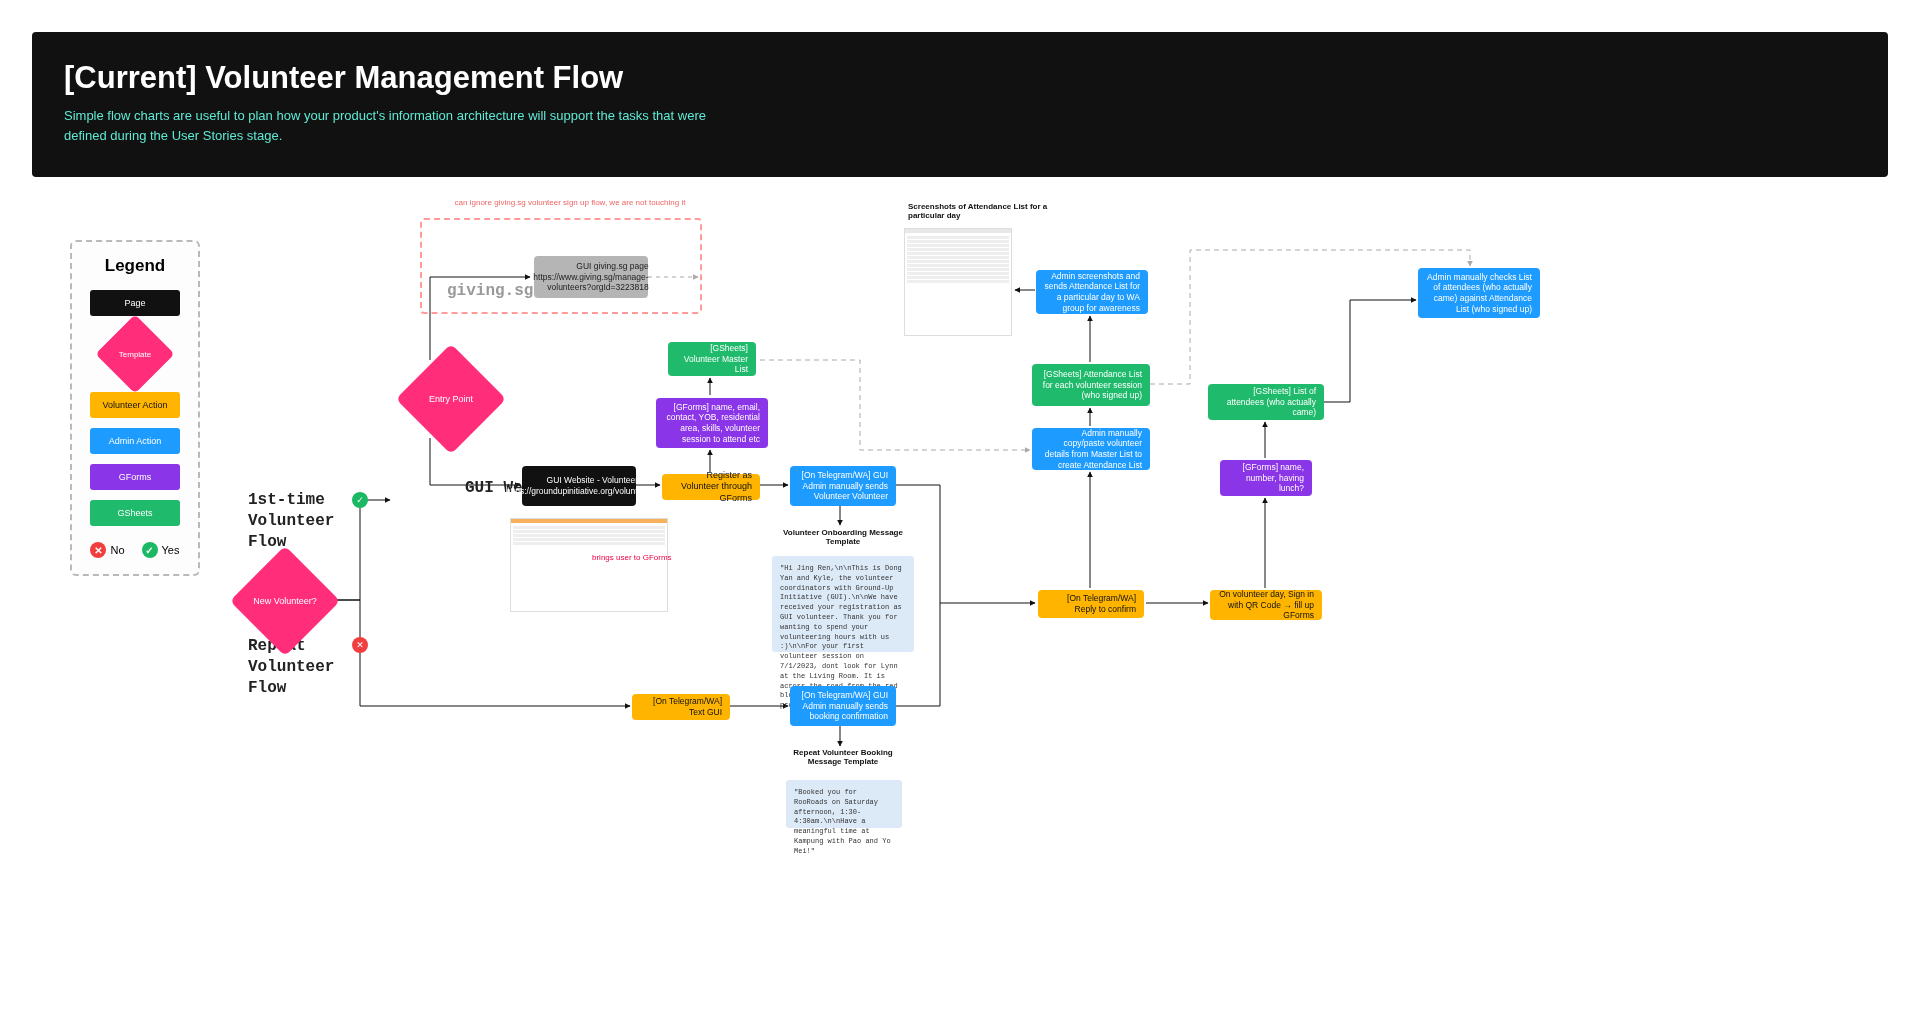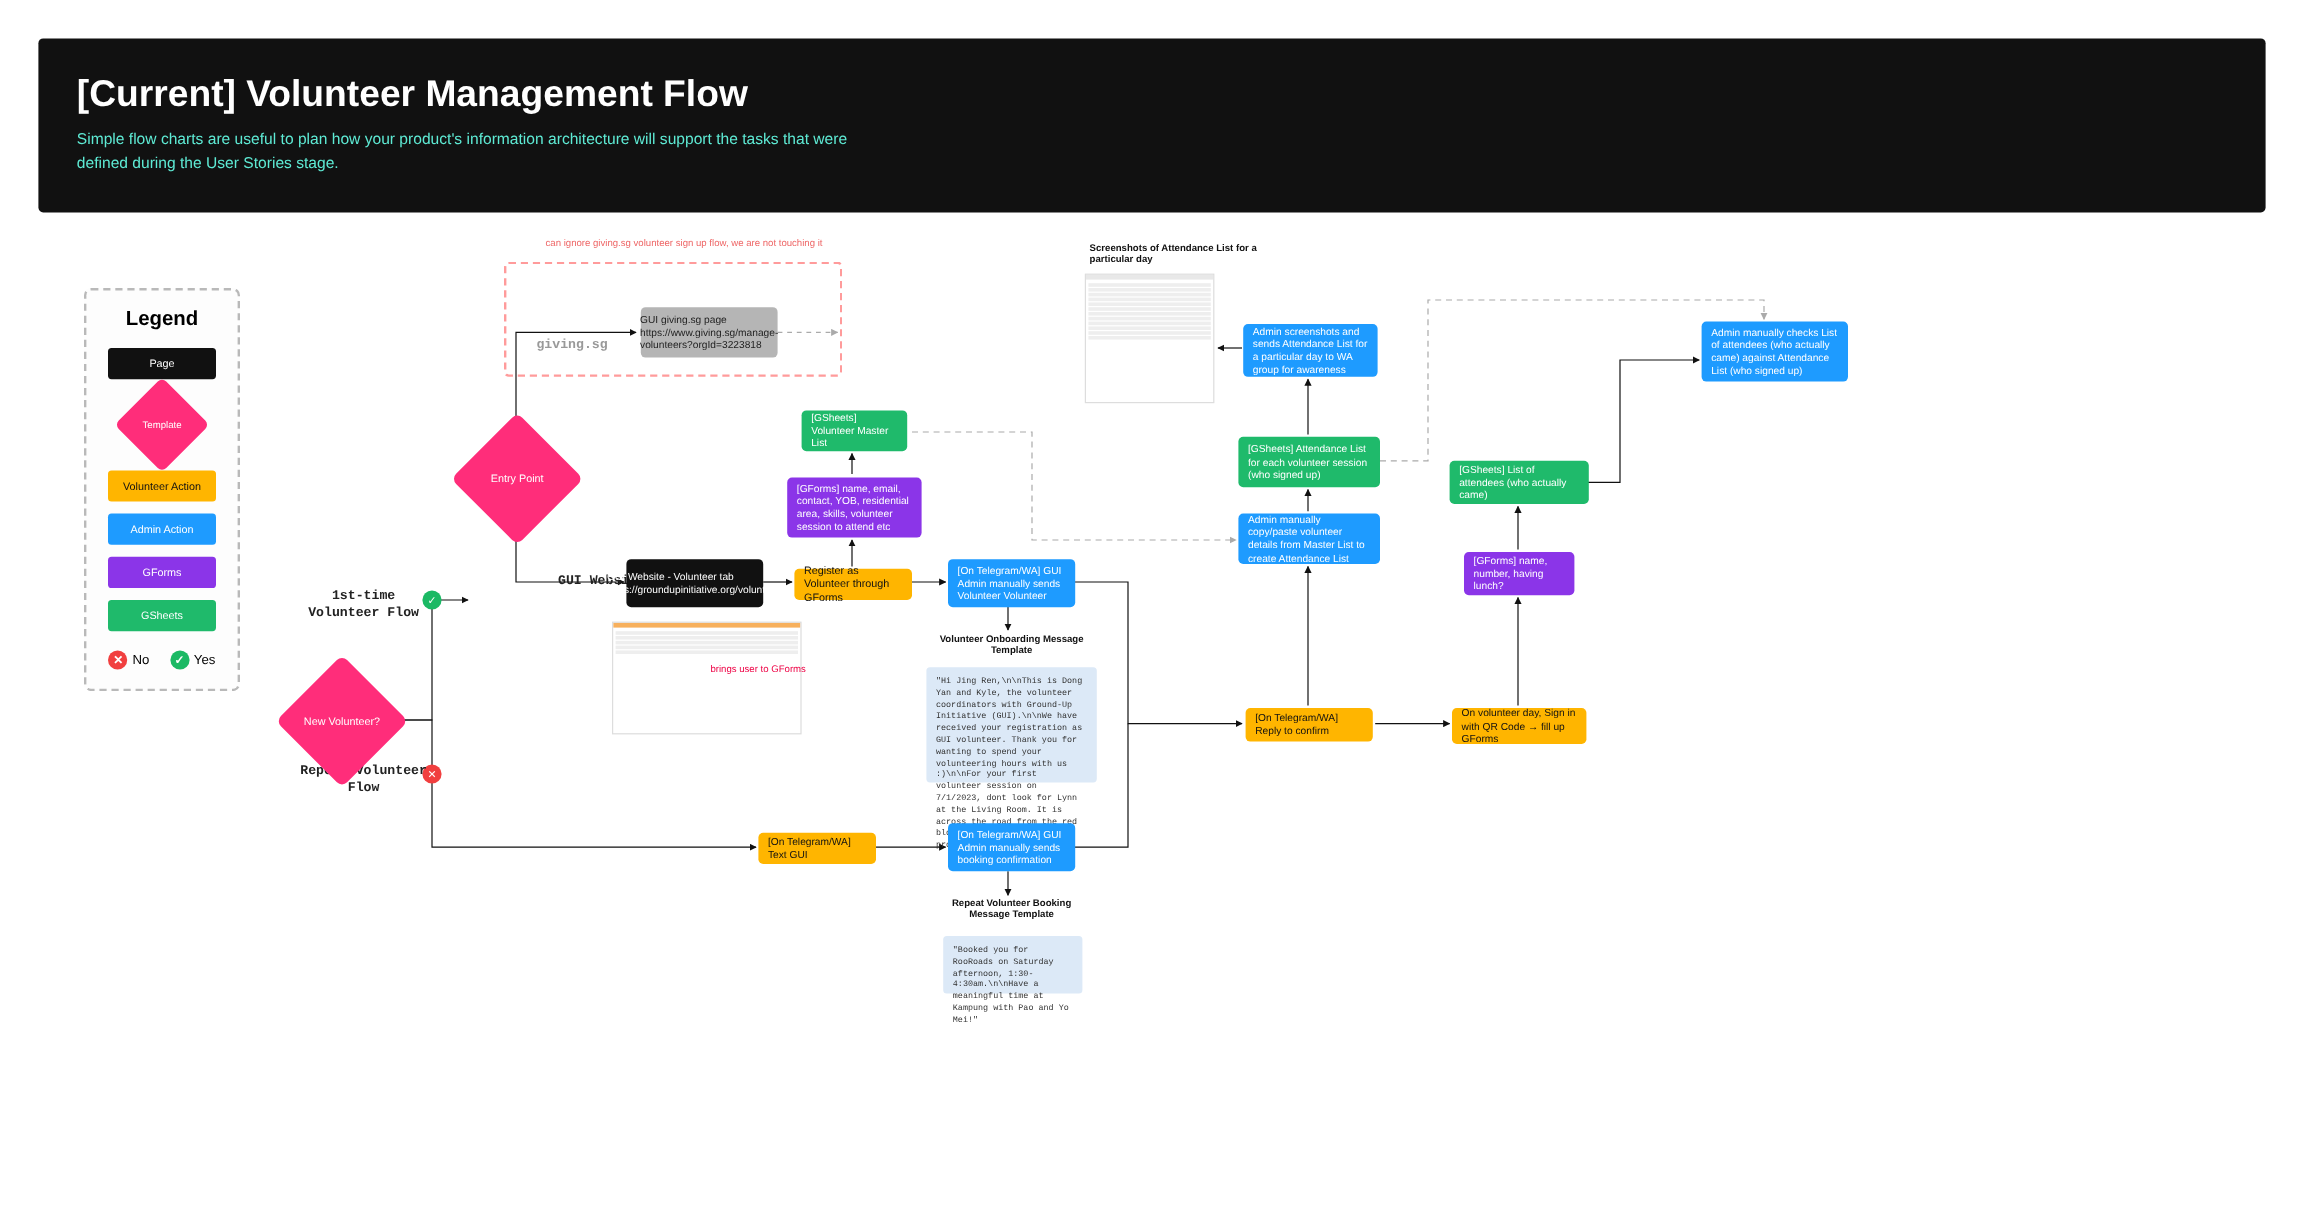--- a/index.html
+++ b/index.html
@@ -13,35 +13,35 @@
   
   .legend{position:absolute;left:70px;top:240px;width:130px;border:2px dashed #b9b9b9;border-radius:6px;background:#fdfdfd;padding:14px 10px 16px;text-align:center}
   .legend h2{font-size:17px;font-weight:700;margin-bottom:14px}
   .legend .item{margin:10px auto 0}
   .legend-row{display:flex;align-items:center;justify-content:space-around;margin-top:16px;font-size:11px}
   .legend-row span{display:flex;align-items:center;gap:4px}
   .ico{width:16px;height:16px;border-radius:50%;display:inline-flex;align-items:center;justify-content:center;color:#fff;font-size:10px;font-weight:700}
   .ico.no{background:#f13f3f}
   .ico.yes{background:#1bb964}
 
-  .box{position:absolute;border-radius:4px;color:#fff;font-size:9px;line-height:1.25;display:flex;align-items:center;justify-content:center;text-align:left;padding:6px 8px}
+  .box{position:absolute;border-radius:4px;color:#fff;font-size:9px;line-height:1.25;display:flex;align-items:center;justify-content:center;text-align:right;padding:6px 8px}
   .box.page{background:#111}
   .box.vol{background:#ffb500;color:#111}
   .box.admin{background:#1e9bff}
   .box.gform{background:#8b35e8}
   .box.gsheet{background:#1fba6b}
   .box.gray{background:#b5b5b5;color:#222}
   .box.small{font-size:8.5px}
 
   .diamond{position:absolute;width:78px;height:78px;display:flex;align-items:center;justify-content:center}
   .diamond .dshape{position:absolute;inset:0;background:#ff2d7a;transform:rotate(45deg);border-radius:6px}
   .diamond .dtext{position:relative;color:#fff;font-size:9px;text-align:center;line-height:1.2;z-index:1}
 
   .mono{font-family:"Courier New",monospace}
-  .label{position:absolute;font-size:11px;font-weight:600;color:#111;text-align:center;line-height:1.3}
+  .label{position:absolute;font-size:16px;font-weight:600;color:#111;line-height:1.3}
   .label.mono{font-family:"Courier New",monospace;font-weight:700;color:#222}
   .note{position:absolute;background:#dce9f7;color:#333;font-size:7px;line-height:1.4;padding:8px;border-radius:3px;font-family:"Courier New",monospace}
   .ghost{position:absolute;border:2px dashed #ff9b9b;border-radius:4px}
   .shot{position:absolute;background:#fff;border:1px solid #ddd;font-size:5px;color:#888;overflow:hidden}
   .shot .bar{height:4px;background:#f7b05d}
   .shot .rows{padding:2px}
   .shot .r{height:3px;background:#eee;margin:1px 0}
 
   .ann{position:absolute;font-size:8px;font-family:Liberation Sans, sans-serif;color:#111}
 
@@ -161,21 +161,21 @@
 
   <div class="label mono" style="left:248px;top:490px;width:110px">1st-time Volunteer Flow</div>
   <div class="label mono" style="left:248px;top:636px;width:110px">Repeat Volunteer Flow</div>
   <div class="label mono" style="left:465px;top:478px">GUI Website</div>
   <div class="label mono" style="left:447px;top:281px;color:#999">giving.sg</div>
 
   <div class="diamond" style="left:246px;top:562px">
     <div class="dshape"></div>
       <div class="dtext">New Volunteer?</div>
   </div>
-  <div class="diamond" style="left:392px;top:360px">
+  <div class="diamond" style="left:412px;top:360px">
     <div class="dshape"></div>
       <div class="dtext">Entry Point</div>
   </div>
 
   <div class="ghost" style="left:420px;top:218px;width:282px;height:96px"></div>
   <div class="ann" style="left:440px;top:198px;color:#e66;width:260px;text-align:center">can ignore giving.sg volunteer sign up flow, we are not touching it</div>
   <div class="box gray small" style="left:534px;top:256px;width:114px;height:42px">GUI giving.sg page https://www.giving.sg/manage-volunteers?orgId=3223818</div>
 
   <div class="box page small" style="left:522px;top:466px;width:114px;height:40px">GUI Website - Volunteer tab https://groundupinitiative.org/volunteer/</div>
 

